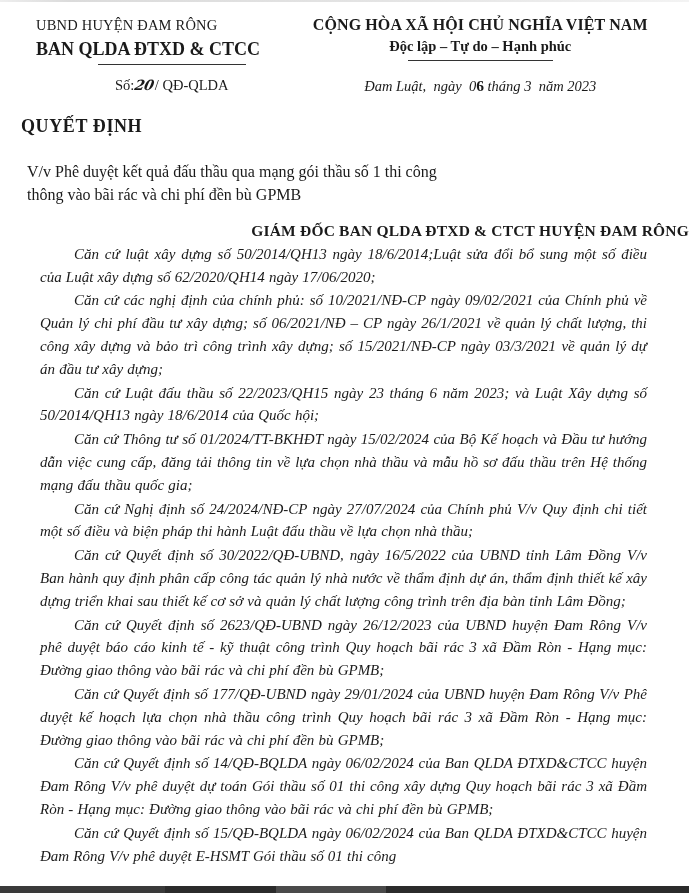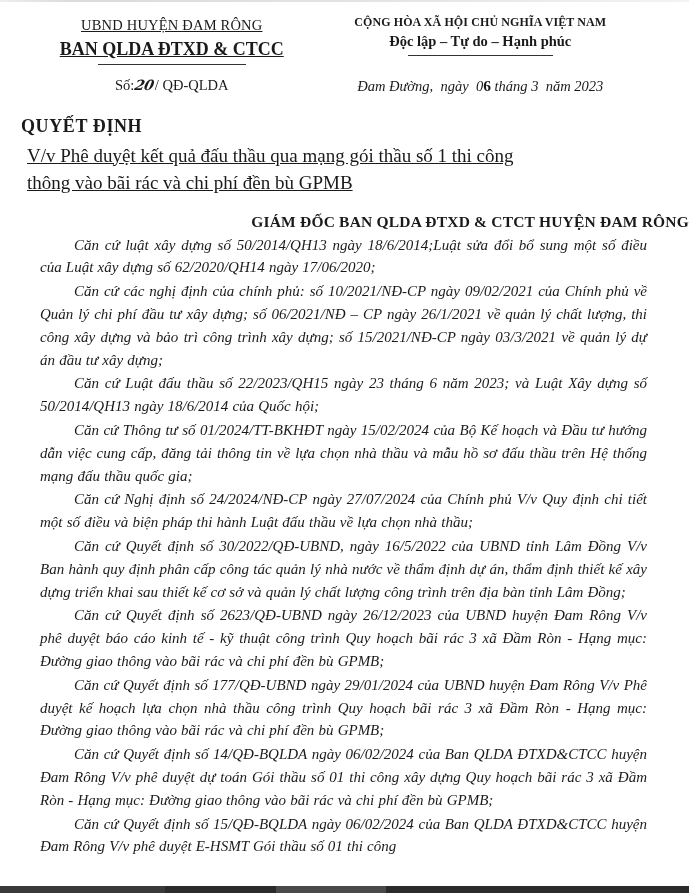--- a/index.html
+++ b/index.html
@@ -49,42 +49,40 @@
     box-sizing: border-box;
   }
 
   
   .letterhead {
     display: flex;
     padding: 14px 36px 0 36px;
   }
   .lh-left {
     width: 44%;
-    text-align: center;
     padding-top: 1px;
-    text-decoration: underline;
   }
   .lh-right {
     width: 56%;
     text-align: center;
   }
   .org-line1 {
     font-size: 14.5px;
     letter-spacing: .2px;
     line-height: 1.45;
     white-space: nowrap;
   }
   .org-line2 {
     font-size: 18px;
     font-weight: bold;
     line-height: 1.45;
     white-space: nowrap;
   }
   .nation-line1 {
-    font-size: 12px;
+    font-size: 16px;
     font-weight: bold;
     line-height: 1.4;
     letter-spacing: .1px;
     white-space: nowrap;
   }
   .nation-line2 {
     font-size: 14.5px;
     font-weight: bold;
     line-height: 1.5;
     white-space: nowrap;
@@ -137,25 +135,24 @@
     text-align: left;
     padding: 0 21px;
   }
   .doc-title {
     font-size: 18px;
     font-weight: bold;
     letter-spacing: .6px;
     line-height: 1.3;
   }
   .doc-subtitle {
-    font-size: 19px;
+    font-size: 16px;
     line-height: 1.45;
-    margin-top: 3px;
+    margin-top: 21px;
     padding: 0 6px;
-    text-decoration: underline;
   }
   .doc-subtitle div { white-space: nowrap; }
 
   .authority {
     margin-top: 16px;
     text-align: right;
     font-size: 15.5px;
     font-weight: bold;
     letter-spacing: .2px;
     white-space: nowrap;
@@ -191,21 +188,21 @@
     </div>
     <div class="lh-right">
       <div class="nation-line1">CỘNG HÒA XÃ HỘI CHỦ NGHĨA VIỆT NAM</div>
       <div class="nation-line2">Độc lập – Tự do – Hạnh phúc</div>
       <div class="rule rule-right"></div>
     </div>
   </div>
 
   <div class="numdate">
     <div class="numdate-left"><span>Số:</span><span class="handwritten">20</span><span>/ QĐ-QLDA</span></div>
-    <div class="numdate-right"><span>Đam Đường,</span>&nbsp;
+    <div class="numdate-right"><span>Đam Luật,</span>&nbsp;
       <span>ngày</span>&nbsp;
       <span>0</span><span class="inkdigit">6</span>&nbsp;<span>tháng</span>&nbsp;<span>3</span>&nbsp;&nbsp;<span>năm</span>&nbsp;<span>2023</span></div>
   </div>
 
   <div class="title-block">
     <div class="doc-title">QUYẾT ĐỊNH</div>
     <div class="doc-subtitle">
       <div>V/v Phê duyệt kết quả đấu thầu qua mạng gói thầu số 1 thi công</div>
       <div>thông vào bãi rác và chi phí đền bù GPMB</div>
     </div>

